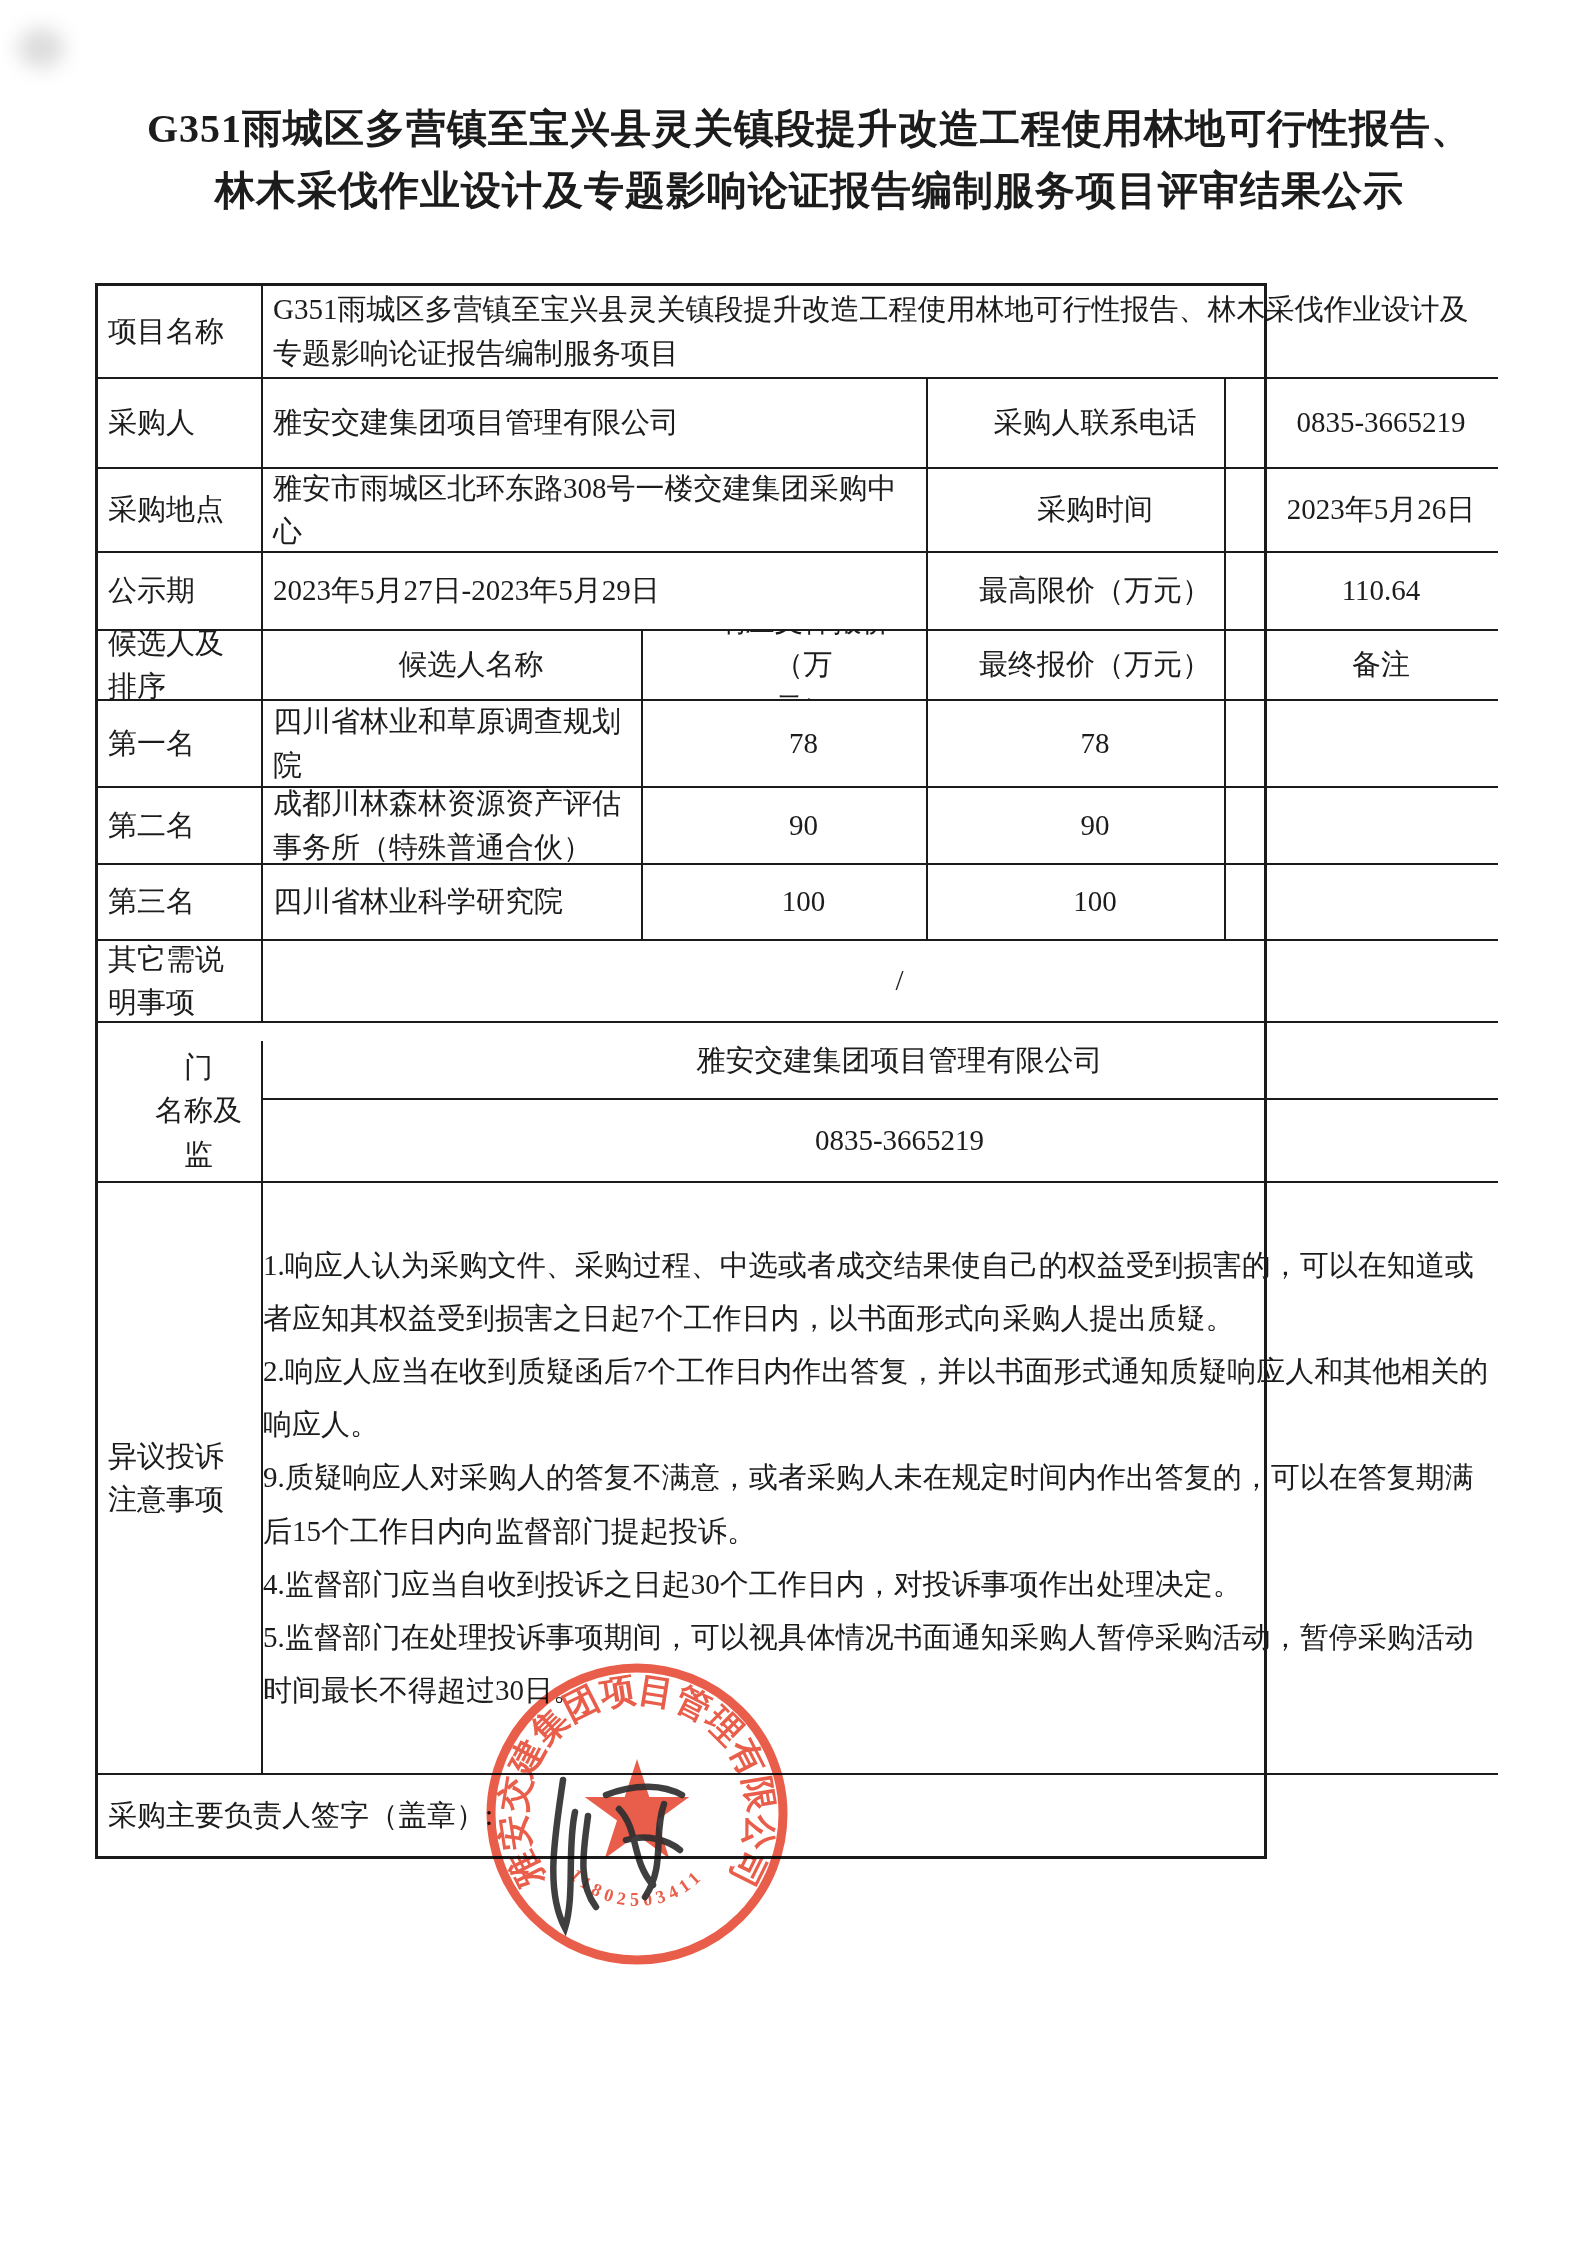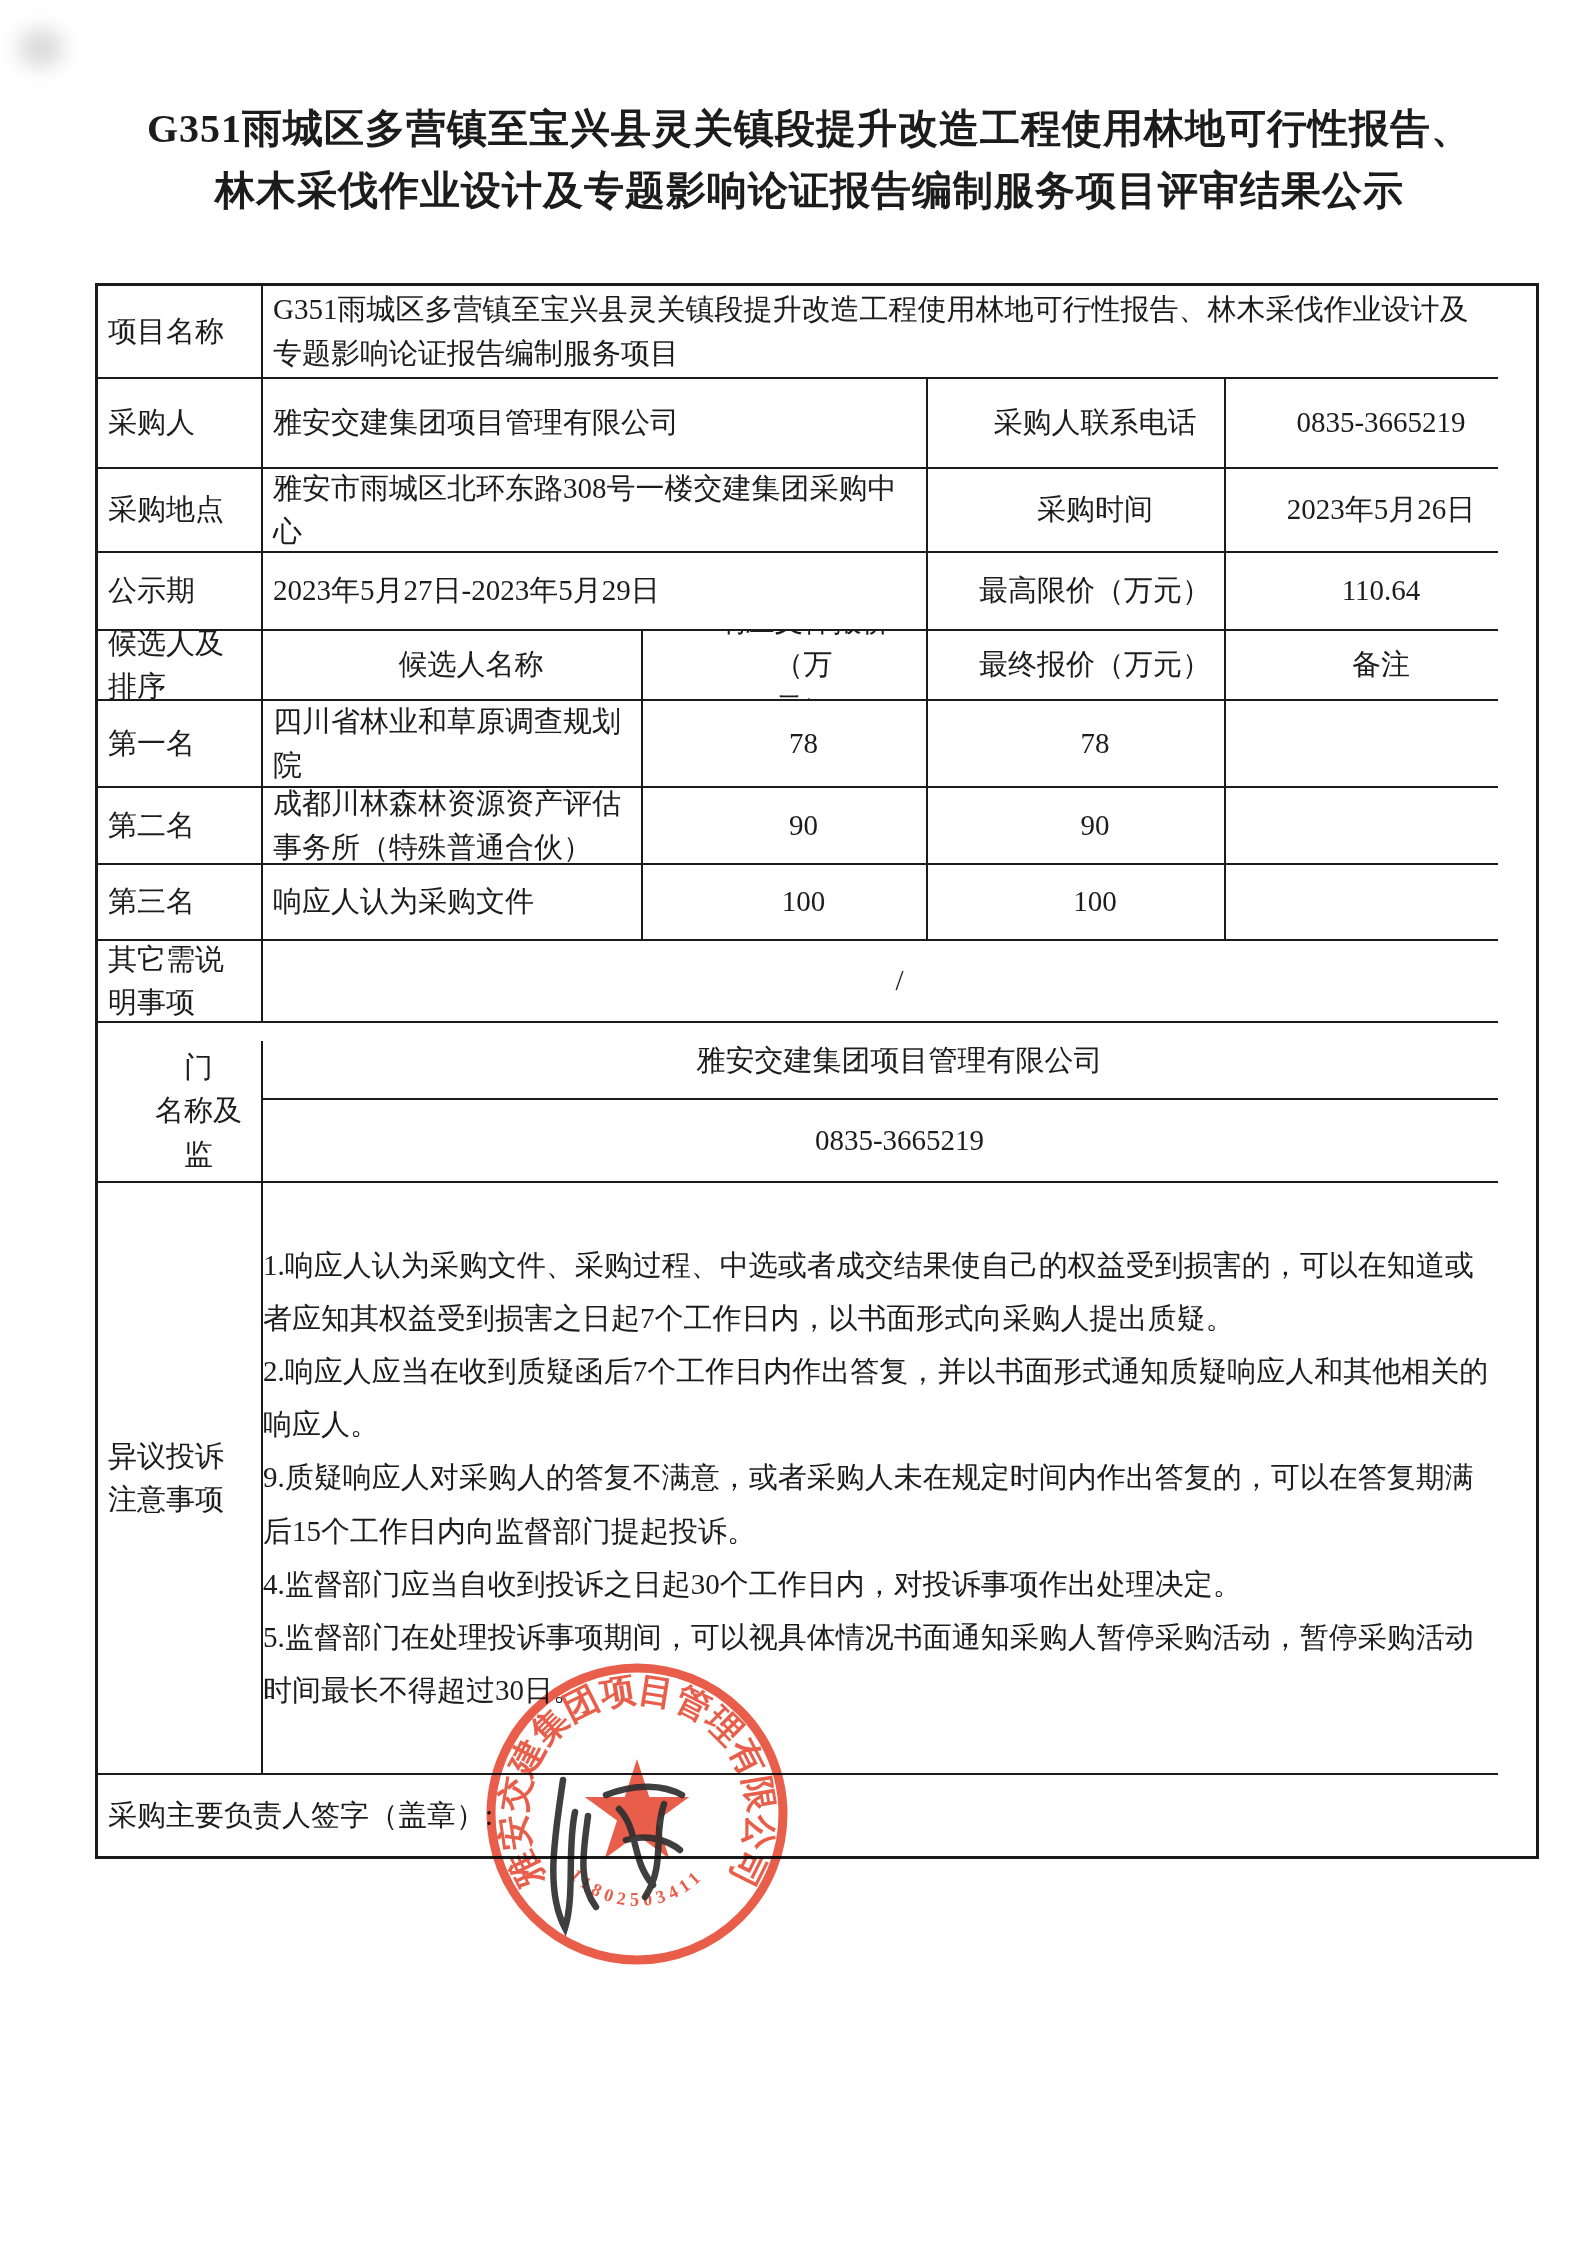--- a/index.html
+++ b/index.html
@@ -11,21 +11,21 @@
     background:#9a9a9a; border-radius:50%; filter:blur(10px); opacity:.35;
   }
 
   .doc-title{
     position:absolute; top:98px; left:16px; width:100%;
     text-align:center; font-weight:bold; font-size:40px; line-height:62px;
     letter-spacing:1px;
   }
 
   .doc-table{
-    position:absolute; left:95px; top:283px; width:1444px;
+    position:absolute; left:95px; top:283px; width:1172px;
     display:grid;
     grid-template-columns:165px 380px 285px 298px 272px;
     grid-template-rows:93px 90px 84px 78px 70px 87px 77px 76px 82px 77px 83px 592px 81px;
     border:3px solid #1b1b1b;
     font-size:29px; line-height:1.5;
   }
   .cell{
     border-right:2px solid #1b1b1b;
     border-bottom:2px solid #1b1b1b;
     display:flex; align-items:center;
@@ -155,21 +155,21 @@
       <div class="tx">90</div>
     </div>
   <div class="cell ctr no-r">
       <div class="tx"></div>
     </div>
 
   <div class="cell">
       <div class="tx">第三名</div>
     </div>
   <div class="cell">
-      <div class="tx">响应人认为采购文件</div>
+      <div class="tx">四川省林业科学研究院</div>
     </div>
   <div class="cell ctr">
       <div class="tx">100</div>
     </div>
   <div class="cell ctr">
       <div class="tx">100</div>
     </div>
   <div class="cell ctr no-r">
       <div class="tx"></div>
     </div>

